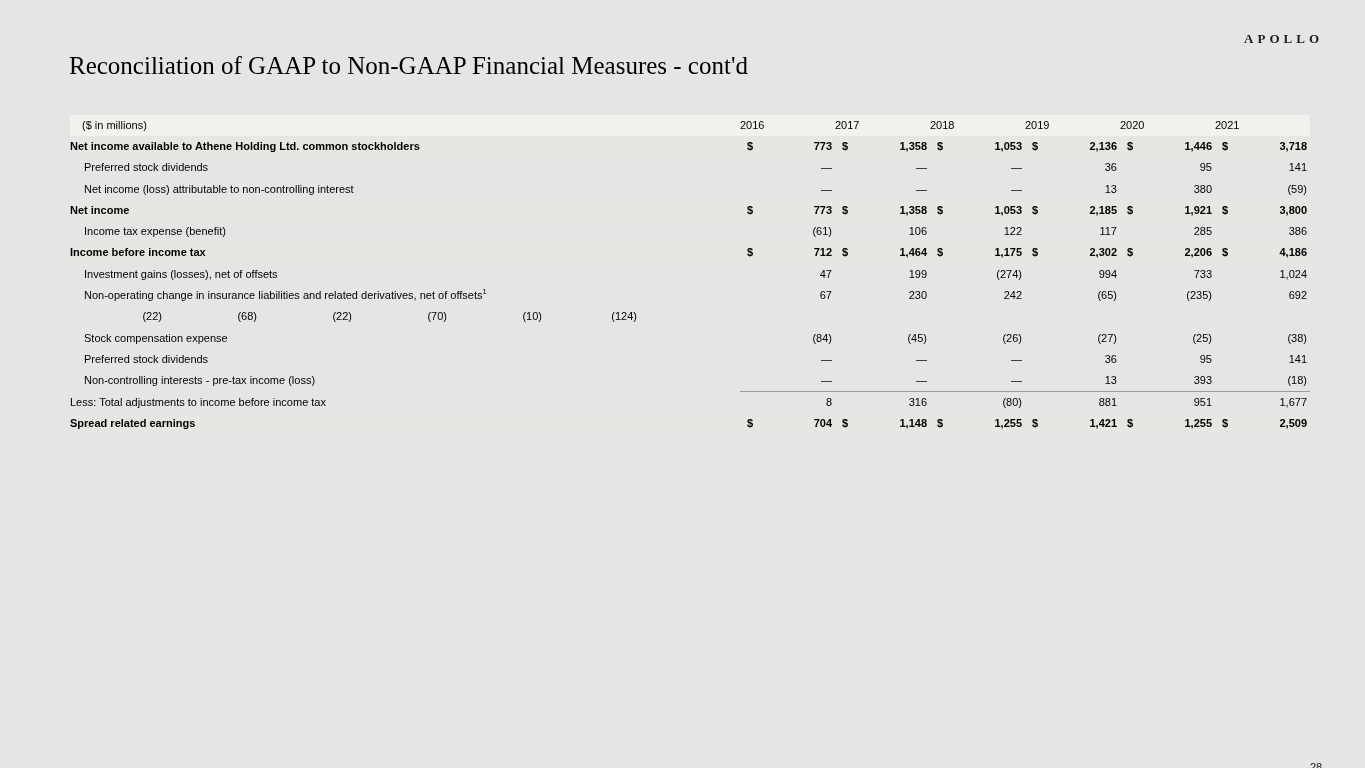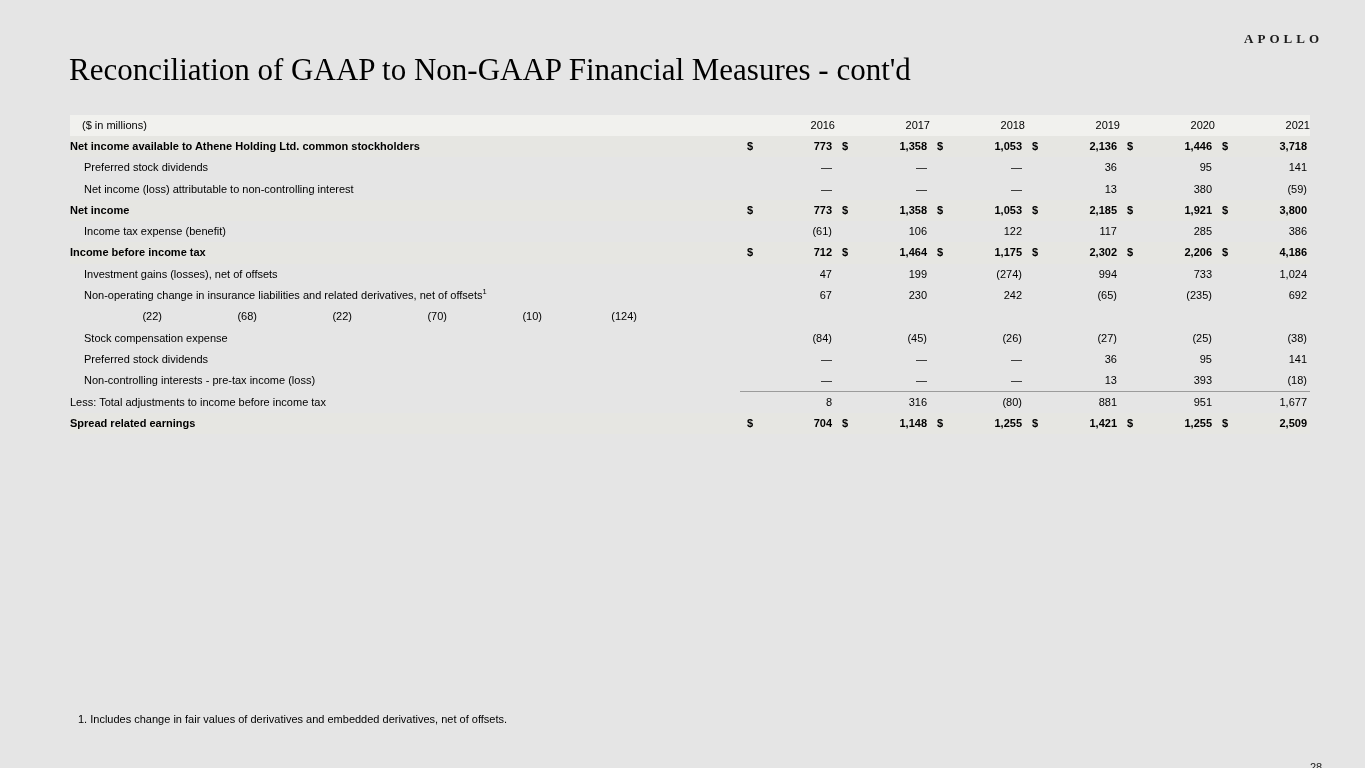--- a/index.html
+++ b/index.html
@@ -13,33 +13,33 @@
 
   .logo {
     position:absolute; top:31px; right:42px;
     font-family:"Liberation Serif", serif;
     font-size:13px; font-weight:700; letter-spacing:4px; color:#1c1c1c;
   }
 
   .title {
     position:absolute; left:69px; top:52px;
     font-family:"Liberation Serif", serif;
-    font-size:31px; font-weight:400; color:#000; white-space:nowrap;
+    font-size:25px; font-weight:400; color:#000; white-space:nowrap;
   }
 
   .table {
     position:absolute; left:70px; top:115px; width:1240px;
     font-size:11px;
   }
   .t-header { background:var(--header-bg); }
   .h-row { display:flex; height:21px; line-height:21px; }
   .h-spacer { flex:1; }
   .h-span { width:570px; text-align:center; }
   .units { flex:1; padding-left:12px; }
-  .year-cell { width:95px; text-align:right; }
+  .year-cell { width:95px; text-align:left; }
 
   .t-row { display:flex; height:21.3px; line-height:21.3px; }
   .t-row.total { background:var(--total-bg); font-weight:700; }
   .t-label { flex:1; white-space:nowrap; overflow:hidden; }
   .total .t-label, .flush .t-label { padding-left:0; }
   .item .t-label { padding-left:14px; }
   .t-cols { display:flex; width:570px; }
   .t-cols.rule-below { border-bottom:1px solid var(--rule); }
   .v-cell { width:95px; display:flex; justify-content:space-between; align-items:baseline; padding:0 3px 0 7px; }
   .v-cell .val { margin-left:auto; }
@@ -413,17 +413,16 @@
             </div>
             <div class="v-cell">
               <span class="dollar">$</span>
               <span class="val">2,509</span>
             </div>
           </div>
         </div>
       </div>
   </div>
 
-  <div class="footnote">1. Includes change in fair values of derivatives and embedded derivatives, net of offsets.</div>
 
   <div class="page-number">28</div>
 
 </div>
 
 </body></html>

